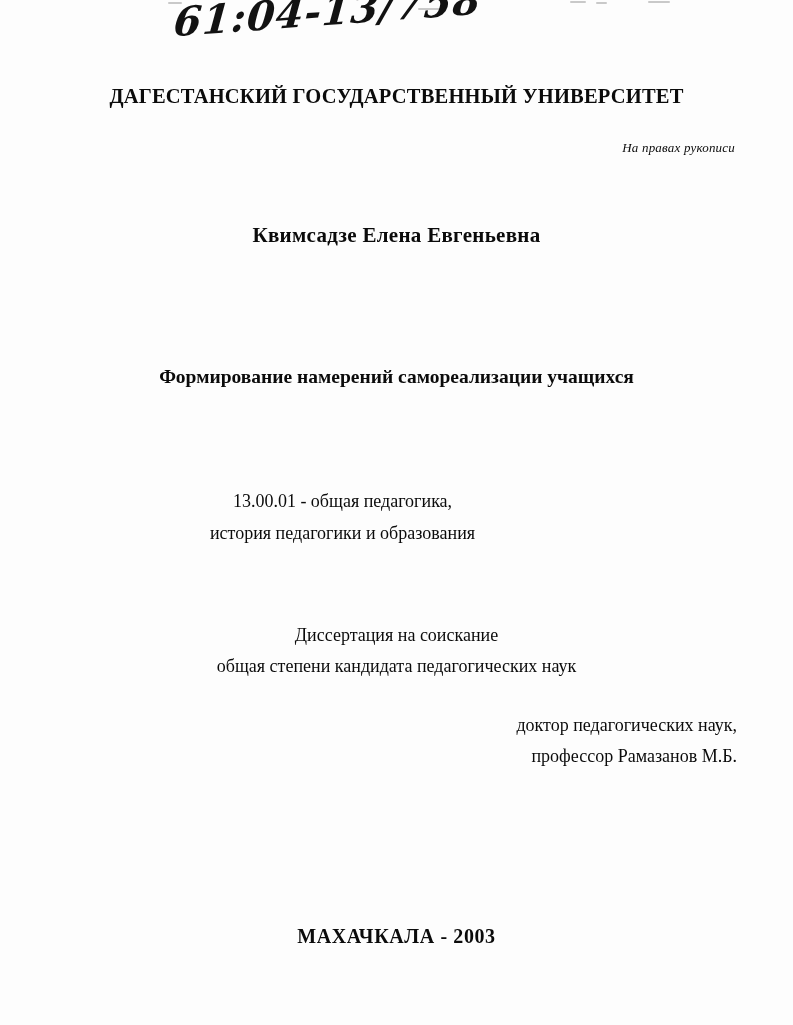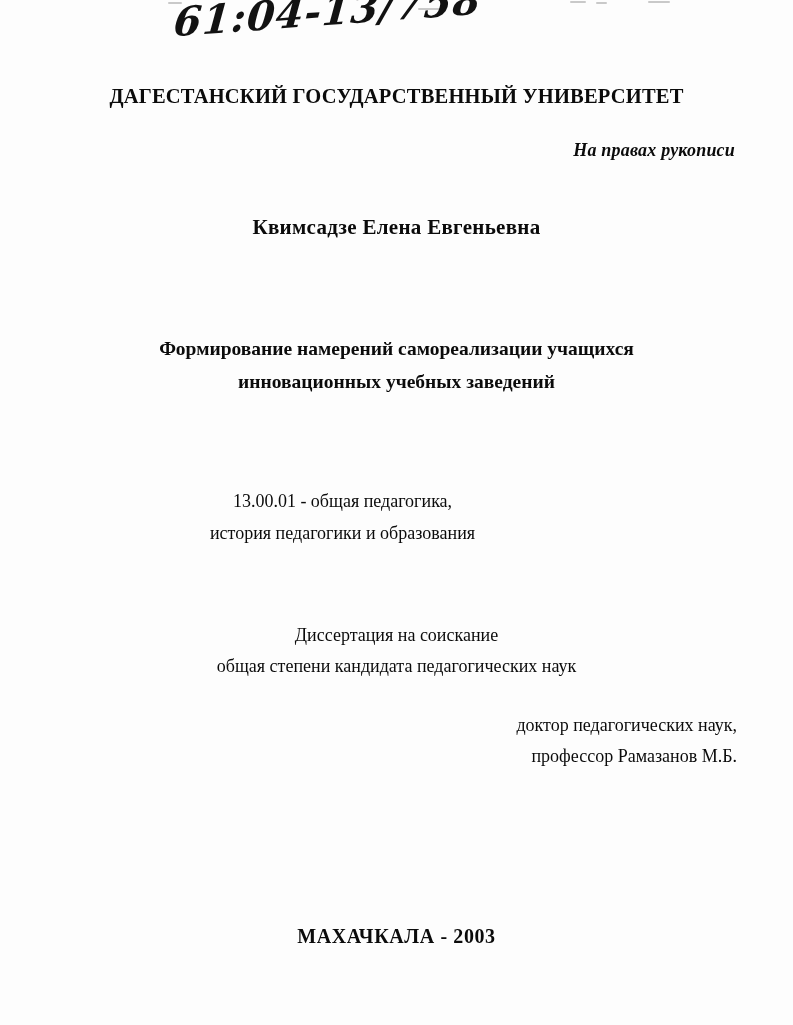--- a/index.html
+++ b/index.html
@@ -70,45 +70,45 @@
     letter-spacing: 0.2px;
     white-space: nowrap;
     margin-top: 20px;
   }
 
   
   .manuscript-note {
     position: absolute;
     right: 58px;
     top: 140px;
-    font-weight: 700;
+    font-weight: 400;
     font-style: italic;
-    font-size: 18px;
+    font-size: 13px;
     letter-spacing: 0.2px;
     white-space: nowrap;
   }
 
   
   .author {
     position: absolute;
     left: 0;
-    top: 215px;
+    top: 223px;
     width: 793px;
     text-align: center;
     font-weight: 700;
     font-size: 21px;
     letter-spacing: 0.3px;
     white-space: nowrap;
   }
 
   
   .title {
     position: absolute;
     left: 130px;
-    top: 332px;
+    top: 360px;
     width: 533px;
     text-align: center;
     font-weight: 700;
     font-size: 19.5px;
     line-height: 33px;
   }
   .title .ln { display: block; }
 
   
   .specialty {
@@ -179,21 +179,20 @@
   <div class="handwritten">61:04-13/758</div>
 
   <div class="university">ДАГЕСТАНСКИЙ ГОСУДАРСТВЕННЫЙ УНИВЕРСИТЕТ</div>
 
   <div class="manuscript-note">На правах рукописи</div>
 
   <div class="author">Квимсадзе Елена Евгеньевна</div>
 
   <div class="title">
     <span class="ln">Формирование намерений самореализации учащихся</span>
-    <span class="ln">инновационных учебных заведений</span>
   </div>
 
   <div class="specialty">
     <span class="ln">13.00.01 - общая педагогика,</span>
     <span class="ln">история педагогики и образования</span>
   </div>
 
   <div class="degree">
     <span class="ln">Диссертация на соискание</span>
     <span class="ln">общая степени кандидата педагогических наук</span>

